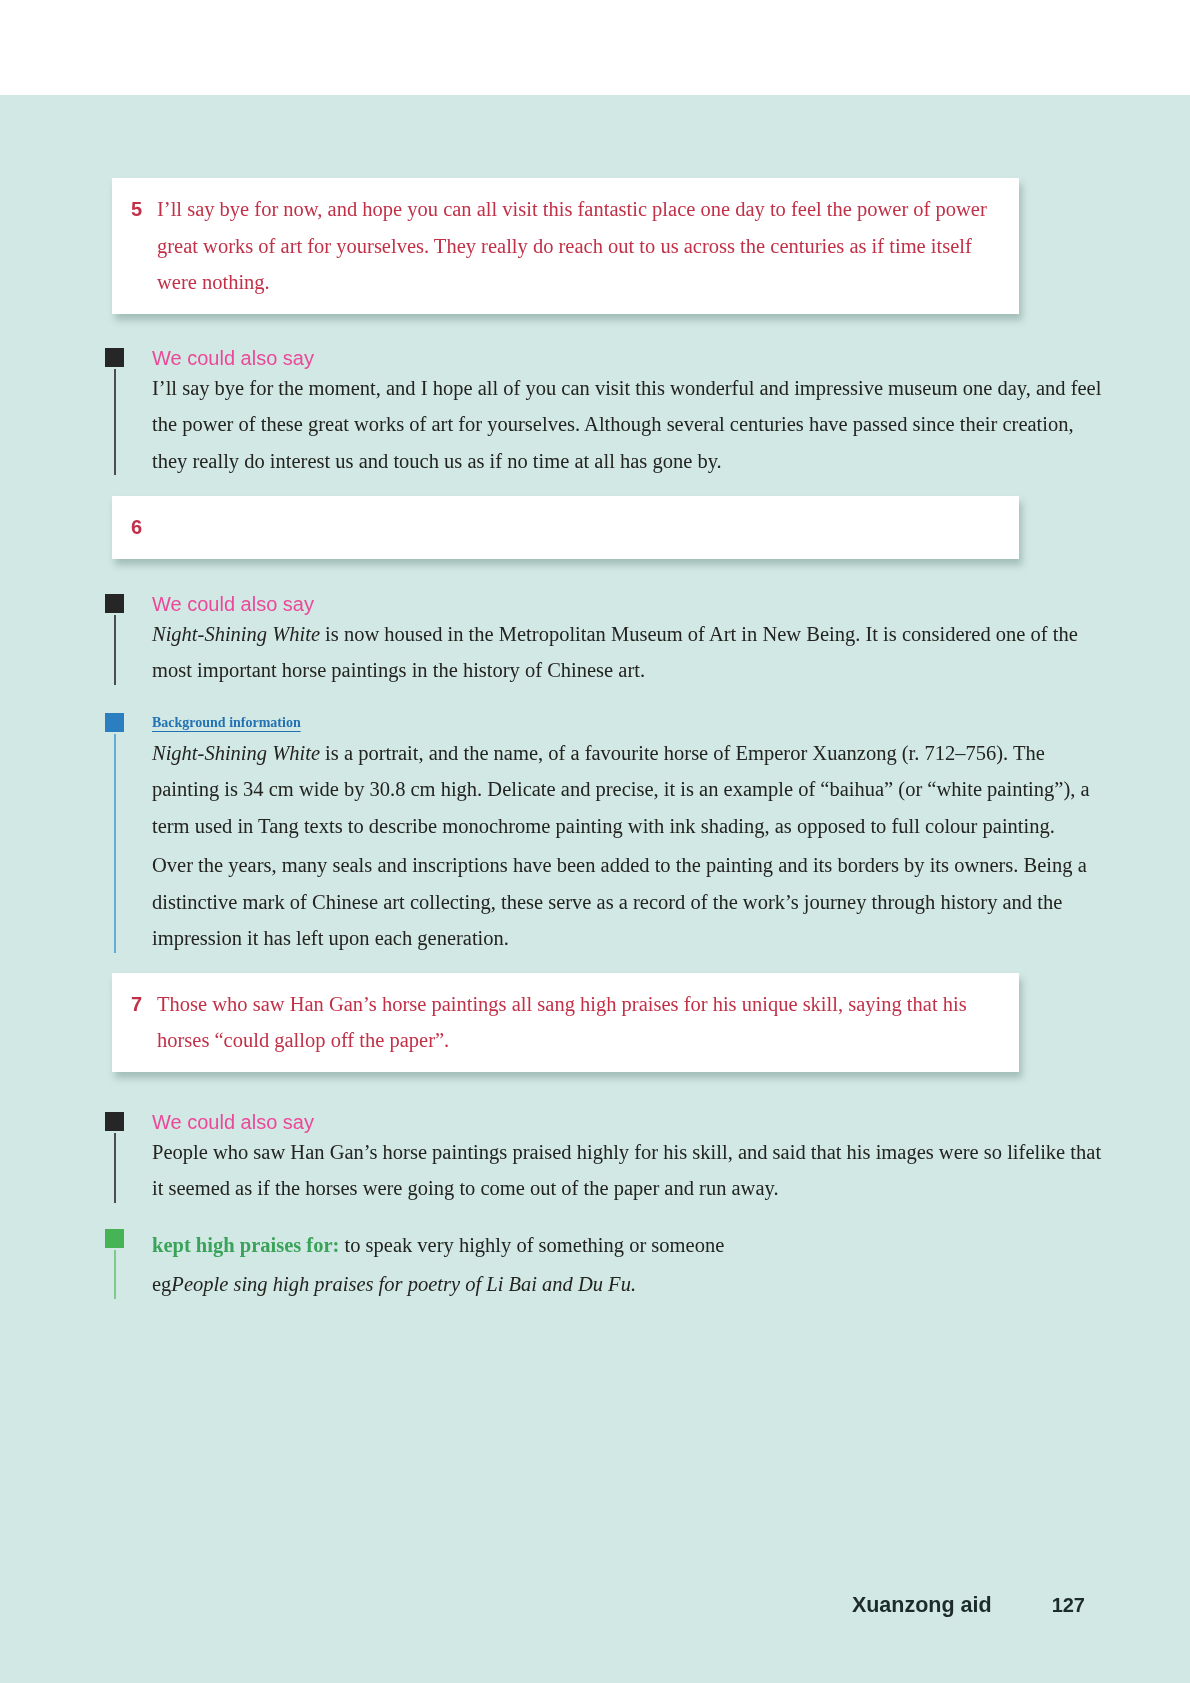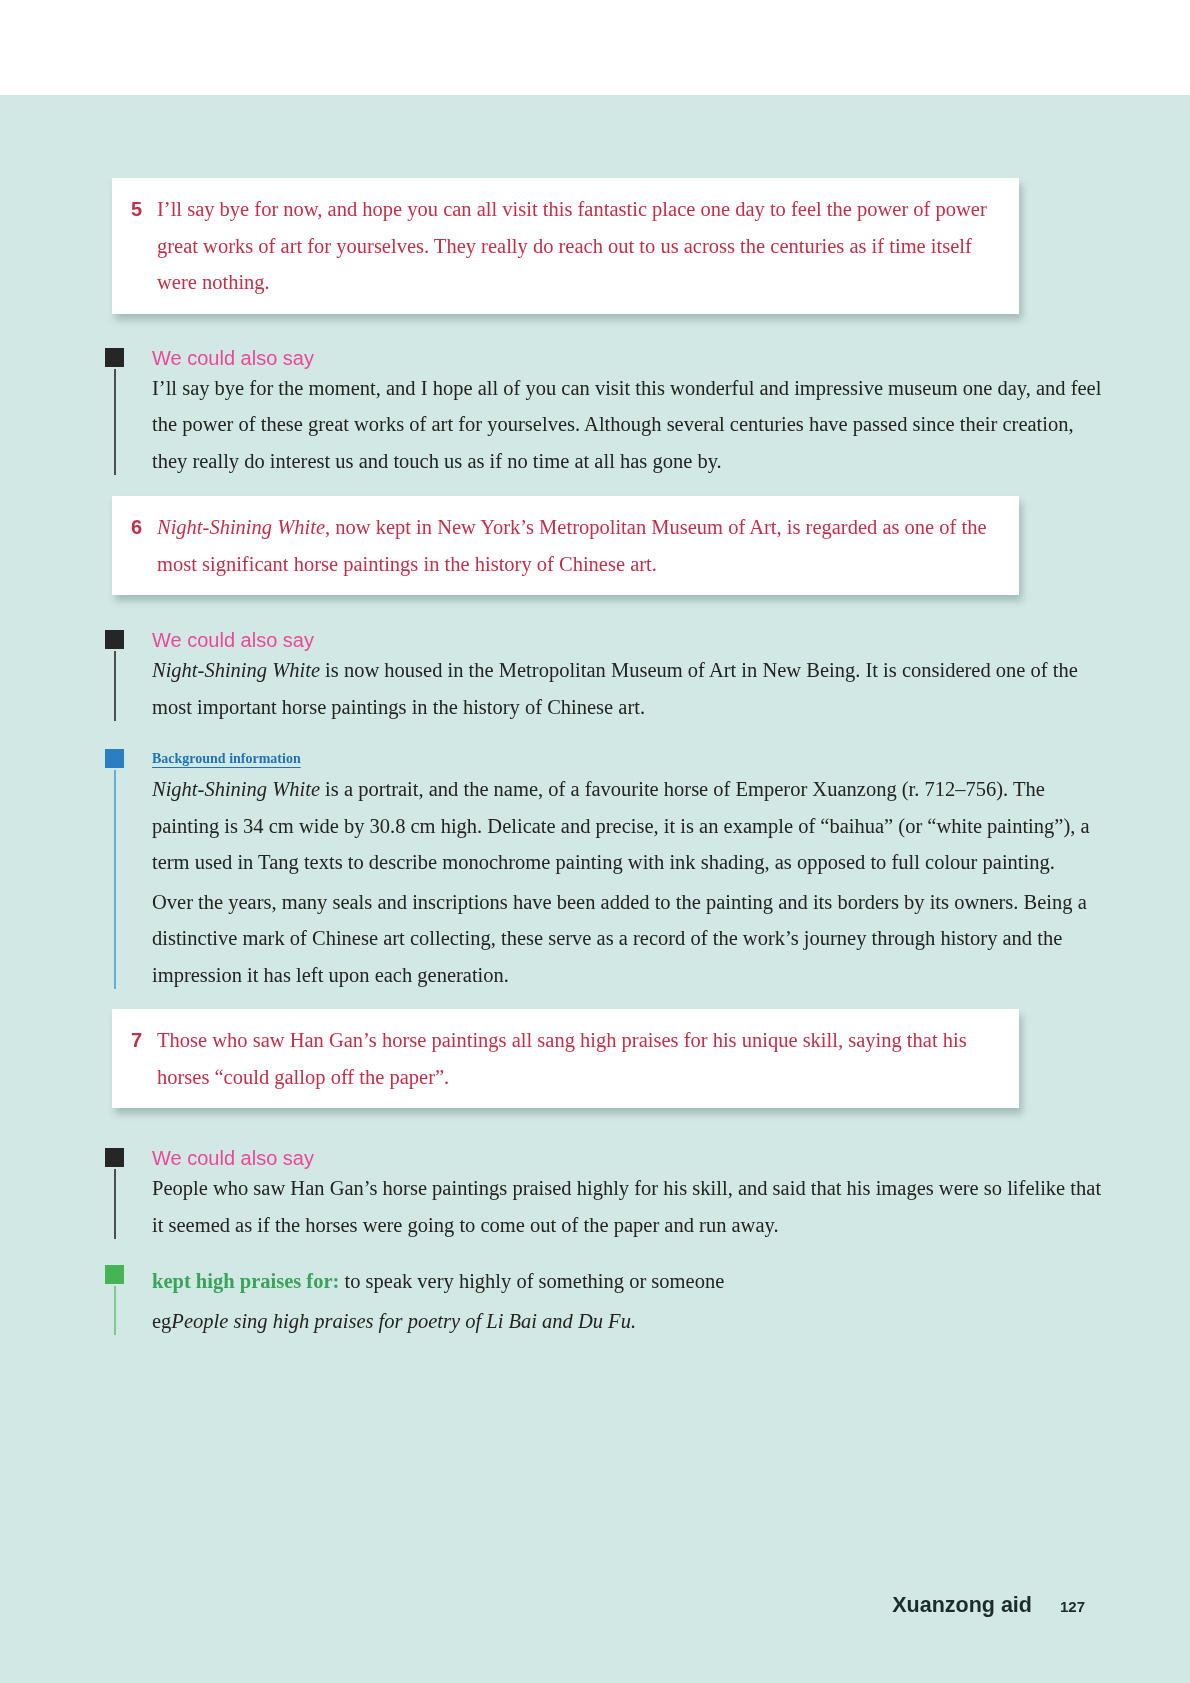--- a/index.html
+++ b/index.html
@@ -52,21 +52,21 @@
   
   .vocab-term { color:var(--green_text,#3aa35a); font-weight:bold; }
   .eg-label { display:inline-block; margin-right:0; }
 
   
   .footer {
     position:absolute; top:1593px; right:105px;
     font-family:"Liberation Sans","DejaVu Sans",sans-serif; font-weight:bold;
     font-size:21.5px; color:#1d2b2b; display:flex; align-items:baseline;
   }
-  .footer .pagenum { margin-left:28px; font-size:15px; }
+  .footer .pagenum { margin-left:60px; font-size:20px; }
 
   .mt-box5  { margin-top:83px; }
   .mt-note5 { margin-top:32px; }
   .mt-box6  { margin-top:17px; }
   .mt-note6 { margin-top:33px; }
   .mt-bg    { margin-top:22px; }
   .mt-box7  { margin-top:16px; }
   .mt-note7 { margin-top:38px; }
   .mt-vocab { margin-top:20px; }
 </style>
@@ -86,21 +86,20 @@
     <div class="rail">
       <div class="sq"></div>
       <div class="ln"></div>
     </div>
     <div class="note-heading">We could also say</div>
     <p>I’ll say bye for the moment, and I hope all of you can visit this wonderful and impressive museum one day, and feel the power of these great works of art for yourselves. Although several centuries have passed since their creation, they really do interest us and touch us as if no time at all has gone by.</p>
   </div>
 
   <div class="qbox mt-box6">
     <div class="num">6</div>
-    <div class="qtext"><span class="it">Night-Shining White</span><span>, now kept in New York’s Metropolitan Museum of Art, is regarded as one of the most significant horse paintings in the history of Chinese art.</span></div>
   </div>
 
   <div class="note note-dark mt-note6">
     <div class="rail">
       <div class="sq"></div>
       <div class="ln"></div>
     </div>
     <div class="note-heading">We could also say</div>
     <p><span class="it">Night-Shining White</span><span> is now housed in the Metropolitan Museum of Art in New Being. It is considered one of the most important horse paintings in the history of Chinese art.</span></p>
   </div>

